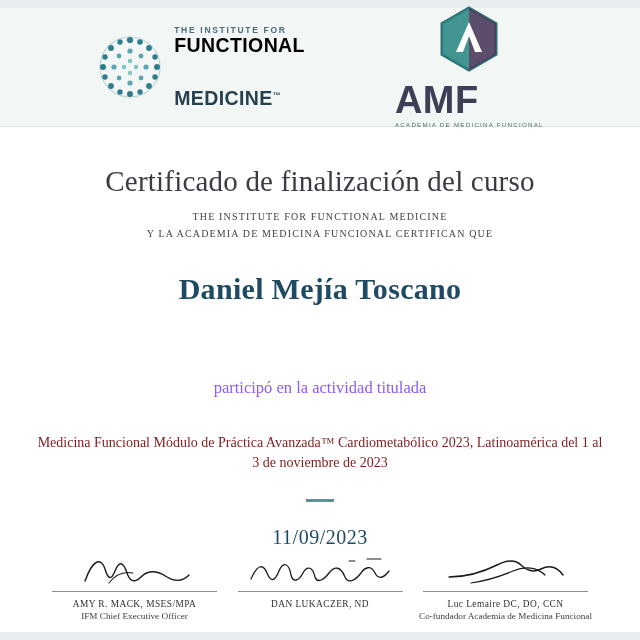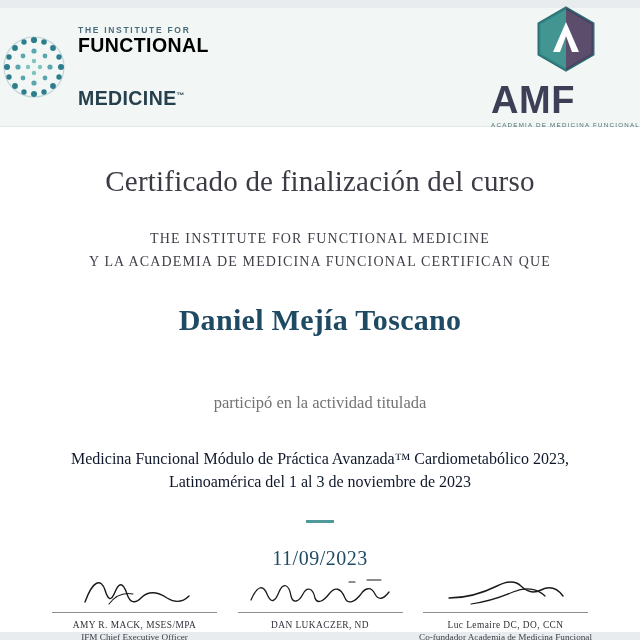--- a/index.html
+++ b/index.html
@@ -24,21 +24,21 @@
     display: flex;
     flex-direction: column;
   }
   
   .header-band {
     height: 118px;
     background: #f2f7f6;
     border-bottom: 1px solid #dfe9e8;
     display: flex;
     align-items: center;
-    justify-content: space-between;
+    justify-content: center;
     gap: 90px;
   }
   .ifm-logo {
     display: flex;
     align-items: center;
     gap: 10px;
   }
   .ifm-mark {
     width: 68px;
     height: 68px;
@@ -109,43 +109,43 @@
     align-items: center;
     text-align: center;
   }
   .title {
     margin-top: 38px;
     font-size: 29px;
     color: #3b3b45;
     letter-spacing: 0.2px;
   }
   .subtitle {
-    margin-top: 29px;
-    font-size: 14px;
+    margin-top: 11px;
+    font-size: 10px;
     letter-spacing: 1.15px;
     color: #3f3f49;
     line-height: 1.65;
   }
   .recipient {
     margin-top: 30px;
     font-size: 30px;
     font-weight: 700;
     color: #1f4a63;
     letter-spacing: 0.3px;
   }
   .activity-label {
-    margin-top: 56px;
+    margin-top: 72px;
     font-size: 16.5px;
-    color: #737373;
+    color: #8b5cf6;
     text-align: right;
   }
   .activity-title {
     margin-top: 35px;
-    font-size: 16px;
-    color: #0f172a;
+    font-size: 14px;
+    color: #7f1d1d;
     line-height: 1.4;
   }
   .divider {
     margin-top: 27px;
     width: 28px;
     height: 3px;
     background: #4e9a9b;
   }
   .date {
     margin-top: 24px;

